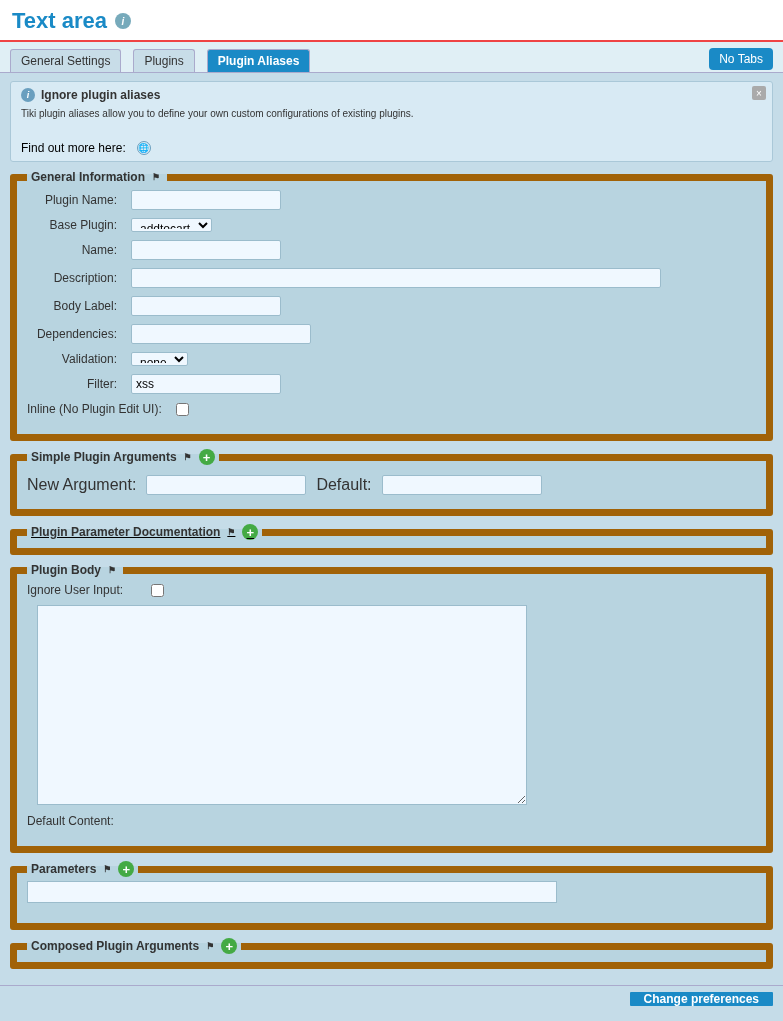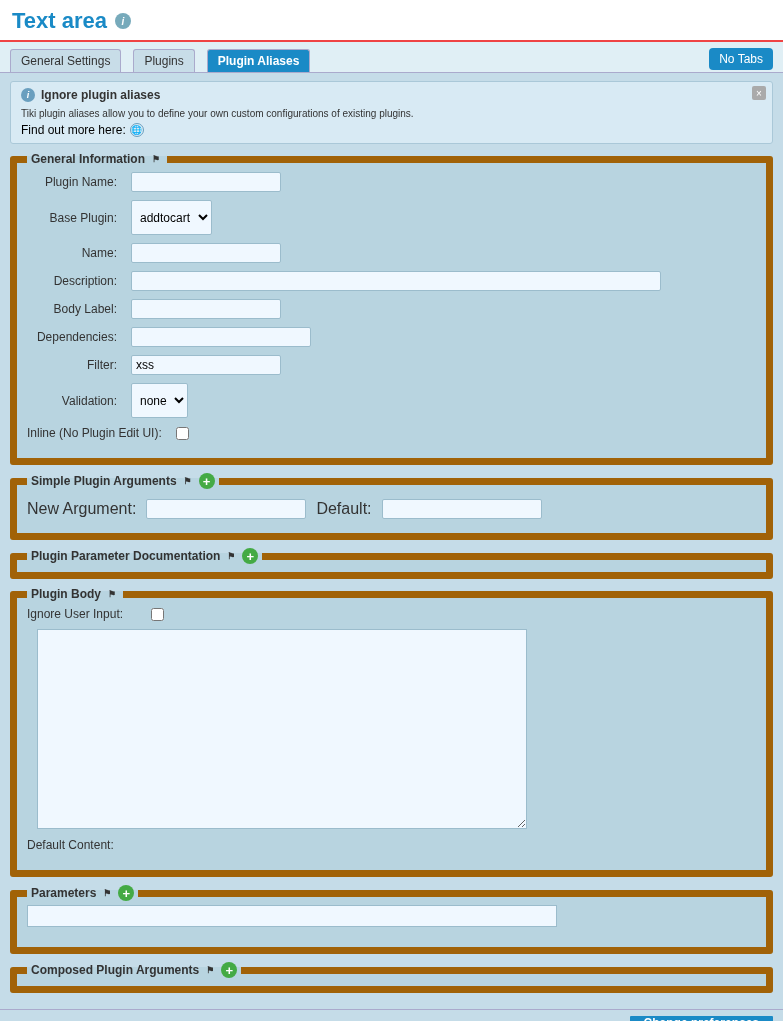--- a/index.html
+++ b/index.html
@@ -117,22 +117,22 @@
       cursor: pointer;
     }
     .info-box p {
       color: #333;
       font-size: 10px;
       line-height: 1.5;
     }
     .info-link {
       display: flex;
       align-items: center;
-      gap: 4px;
-      margin-top: 2px;
+      gap: 11px;
+      margin-top: 20px;
     }
 
     
     fieldset {
       border: 7px solid #a16207;
       border-radius: 3px;
       background: #b8d4e0;
       margin-bottom: 8px;
       padding: 6px 10px 10px 10px;
     }
@@ -168,21 +168,21 @@
       height: 20px;
     }
     .form-input-sm { width: 150px; }
     .form-input-md { width: 180px; }
     .form-input-lg { width: 530px; }
     .form-select {
       background: #f0f8ff;
       border: 1px solid #9bbccc;
       padding: 2px 4px;
       font-size: 12px;
-      height: 35px;
+      height: 14px;
       border-radius: 2px;
     }
 
     
     .arguments-row {
       display: flex;
       align-items: center;
       gap: 10px;
       padding: 4px 0;
     }
@@ -346,29 +346,29 @@
       <span class="form-label">Body Label:</span>
       <input type="text" class="form-input form-input-sm" value="" style="">
     </div>
 
     <div class="form-row">
       <span class="form-label">Dependencies:</span>
       <input type="text" class="form-input form-input-md" value="" style="">
     </div>
 
     <div class="form-row">
-      <span class="form-label">Filter:</span>
-      <input type="text" class="form-input form-input-sm" value="xss" style="">
-    </div>
-
-    <div class="form-row">
       <span class="form-label">Validation:</span>
       <select class="form-select">
         <option>none</option>
       </select>
+    </div>
+
+    <div class="form-row">
+      <span class="form-label">Filter:</span>
+      <input type="text" class="form-input form-input-sm" value="xss" style="">
     </div>
 
     <div class="form-row">
       <span class="form-label">Inline (No Plugin Edit UI):</span>
       <input type="checkbox" style="">
     </div>
   </fieldset>
 
   <fieldset>
     <legend>
@@ -378,21 +378,21 @@
     </legend>
 
     <div class="arguments-row">
       <span class="arg-label">New Argument:</span>
       <input type="text" class="form-input" style="width: 160px;" value="">
       <span class="arg-label">Default:</span>
       <input type="text" class="form-input" style="width: 160px;" value="">
     </div>
   </fieldset>
 
-  <fieldset style="padding: 4px 10px 4px 10px; min-height: 20px;">
+  <fieldset style="padding: 4px 10px 4px 10px; min-height: 20px; text-decoration: underline;">
     <legend>
       <span>Plugin Parameter Documentation</span>
       <span class="legend-icon">⚑</span>
       <span class="add-icon">+</span>
     </legend>
   </fieldset>
 
   <fieldset>
     <legend>
       <span>Plugin Body</span>

